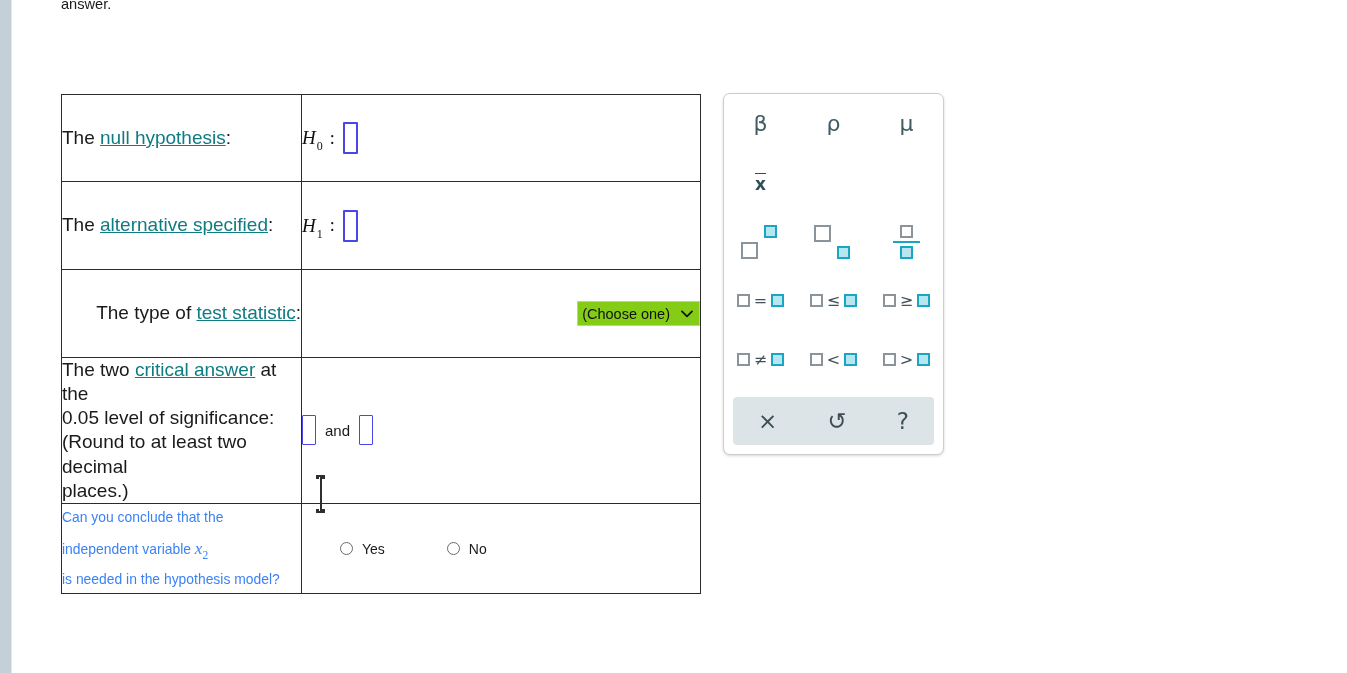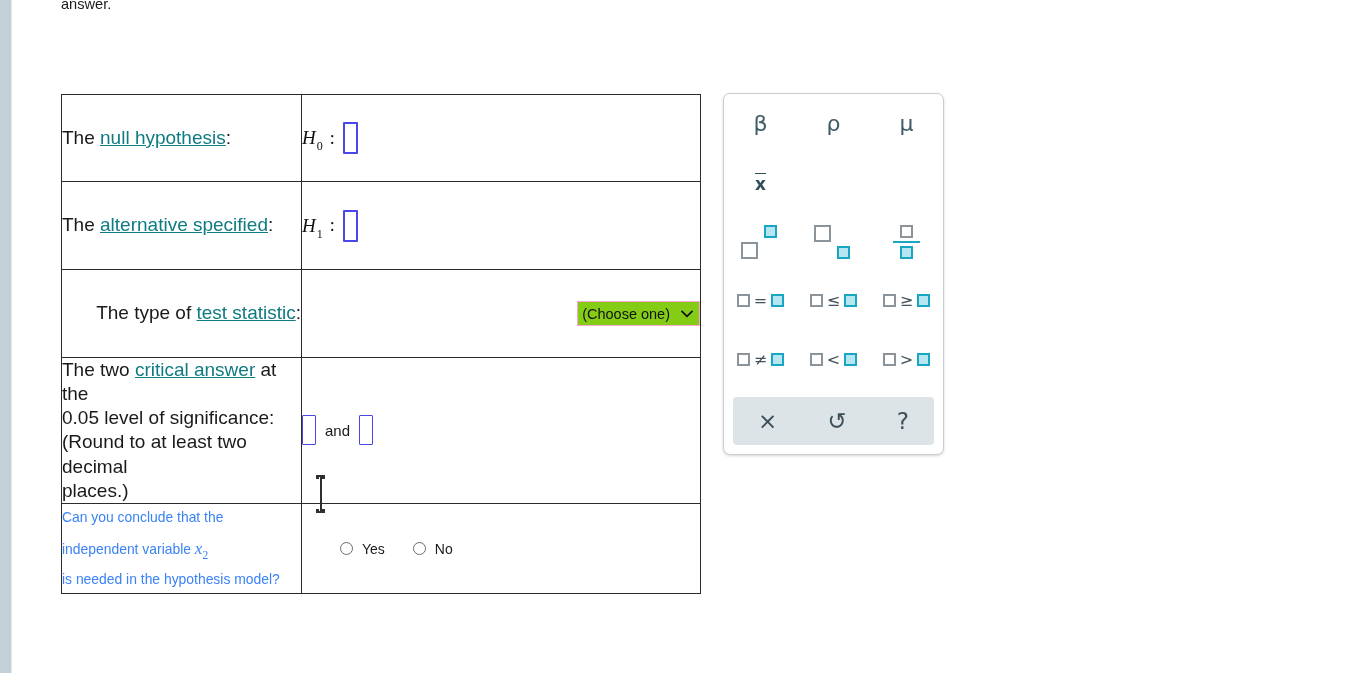--- a/index.html
+++ b/index.html
@@ -199,21 +199,21 @@
   .xsym .sub {
     font-size: 11.5px;
     font-style: normal;
     position: relative;
     top: 5px;
   }
   .radio-group {
     display: flex;
     align-items: center;
     padding-left: 38px;
-    gap: 28px;
+    gap: 62px;
   }
   .radio-opt {
     display: flex;
     align-items: center;
     gap: 9px;
     cursor: pointer;
   }
   .radio-dot {
     width: 13px; height: 13px;
     border: 1.4px solid #6b6b6b;

